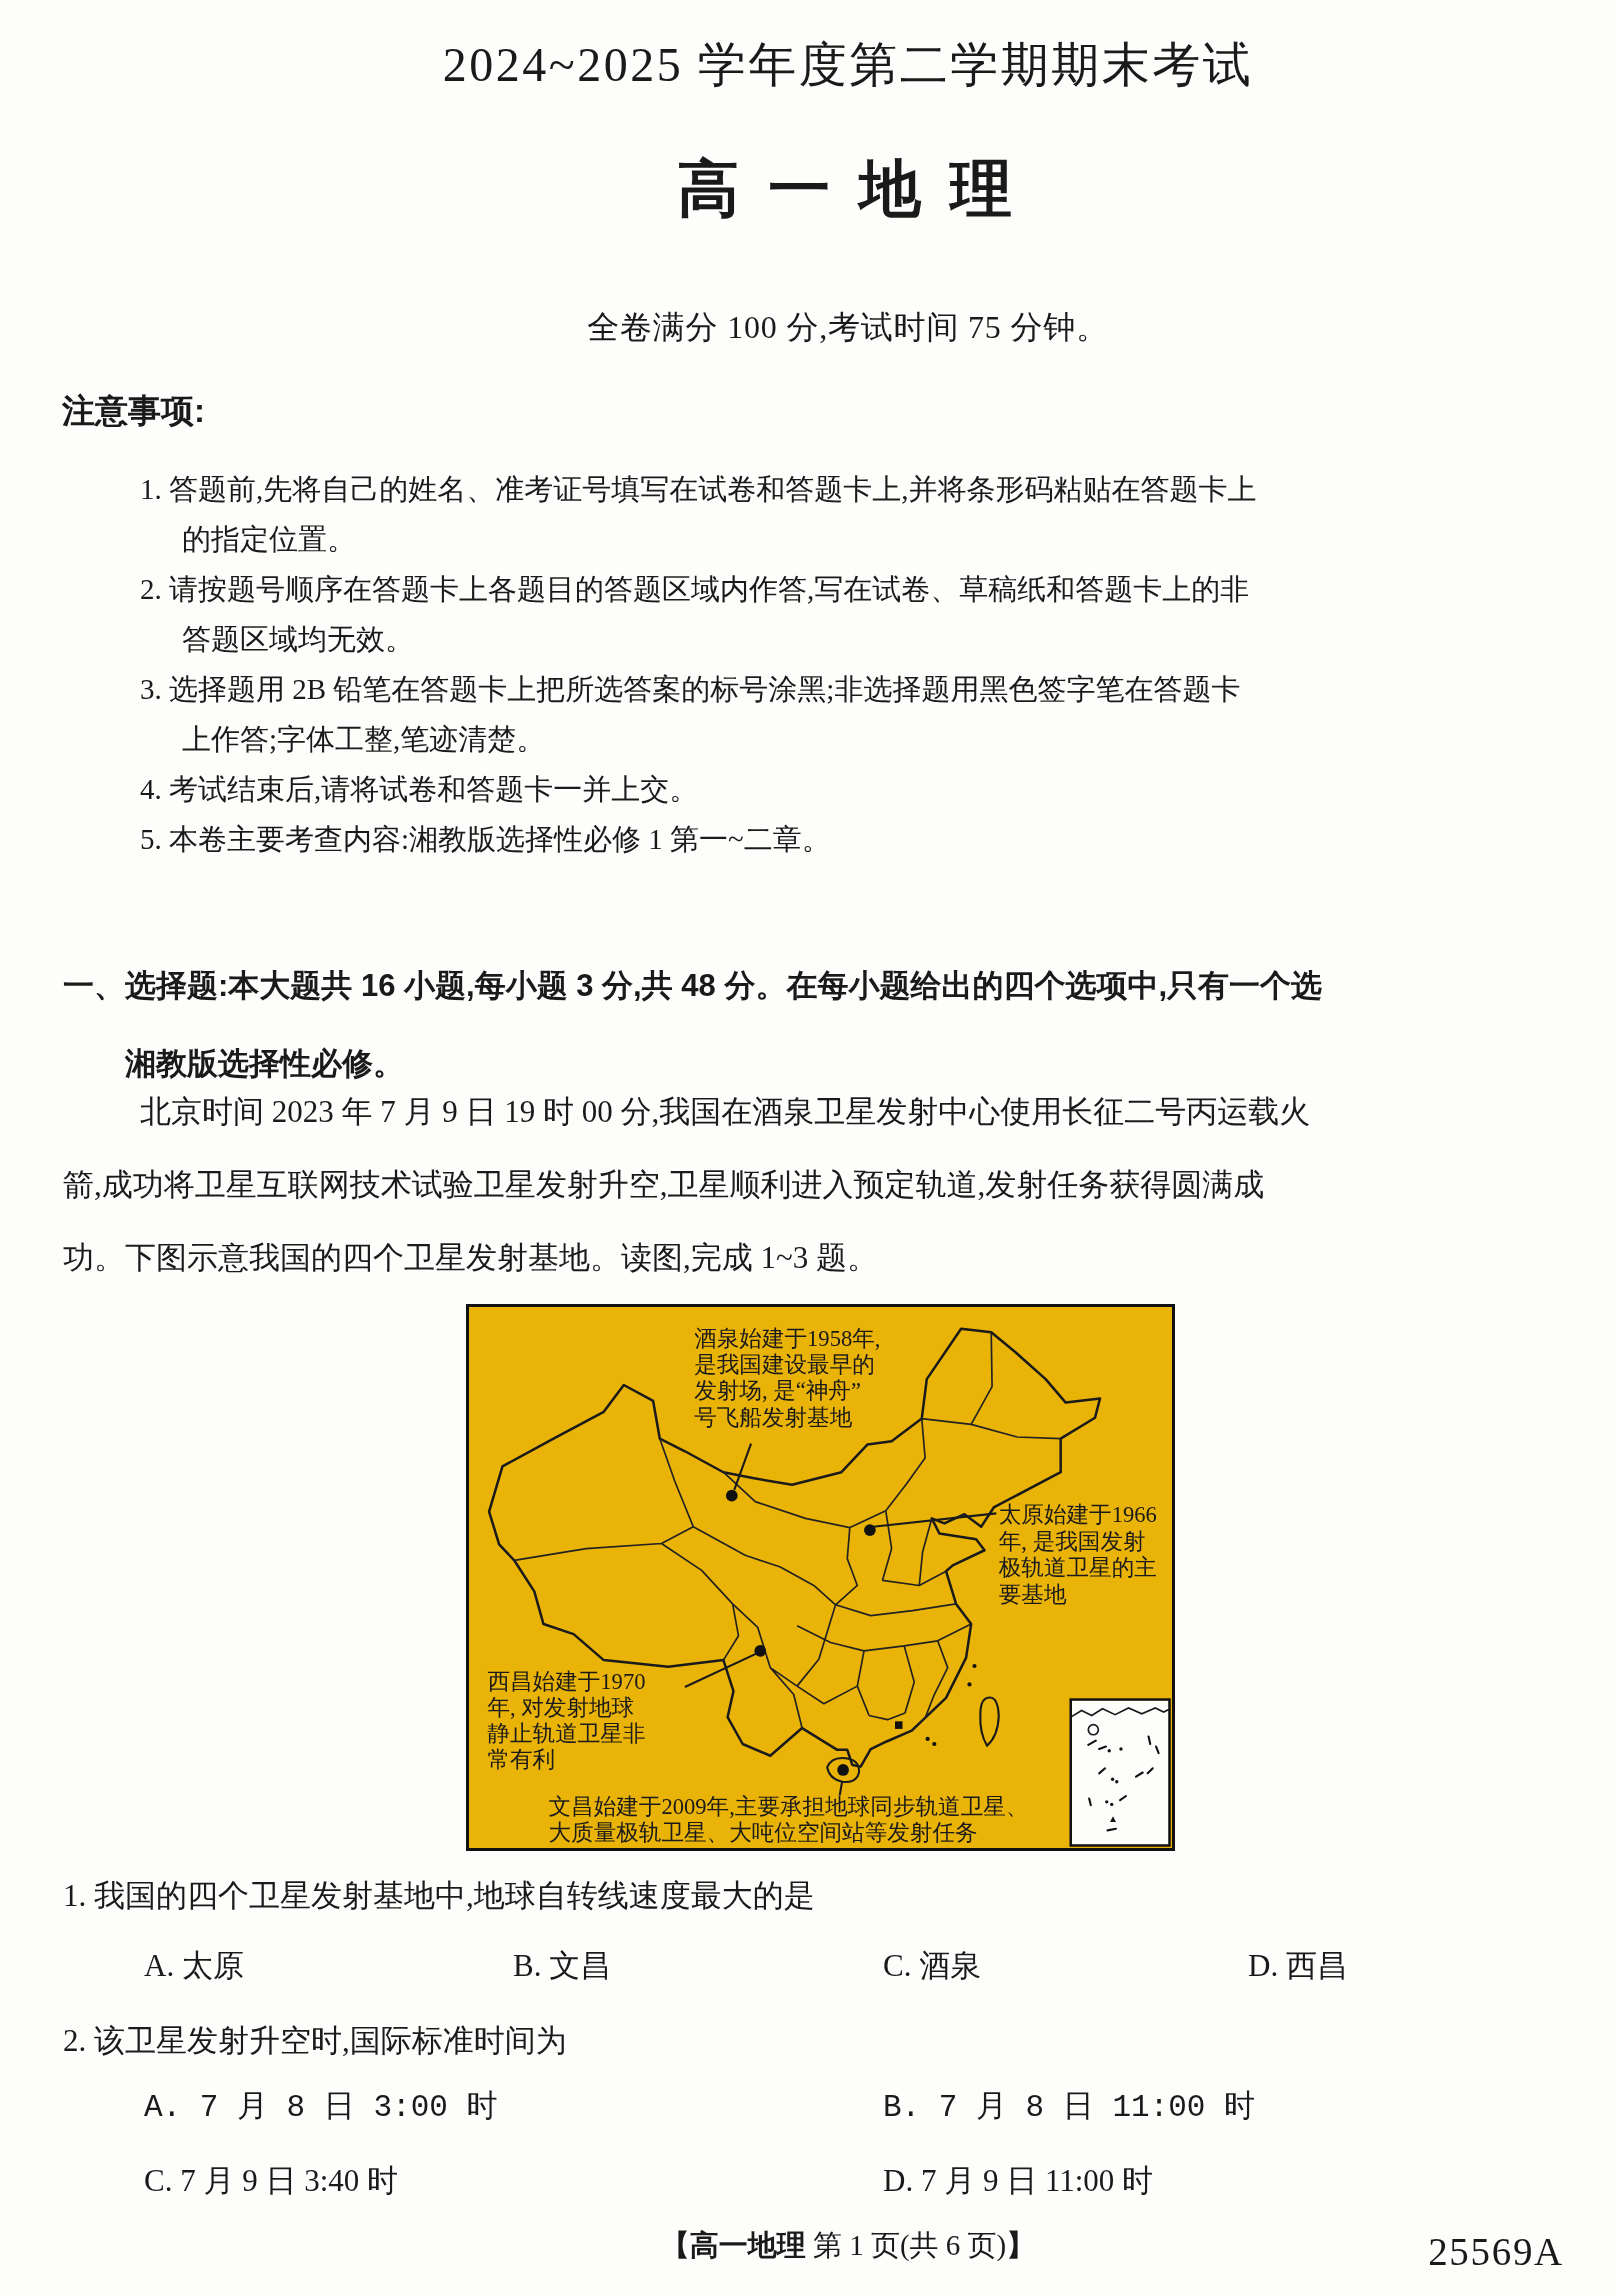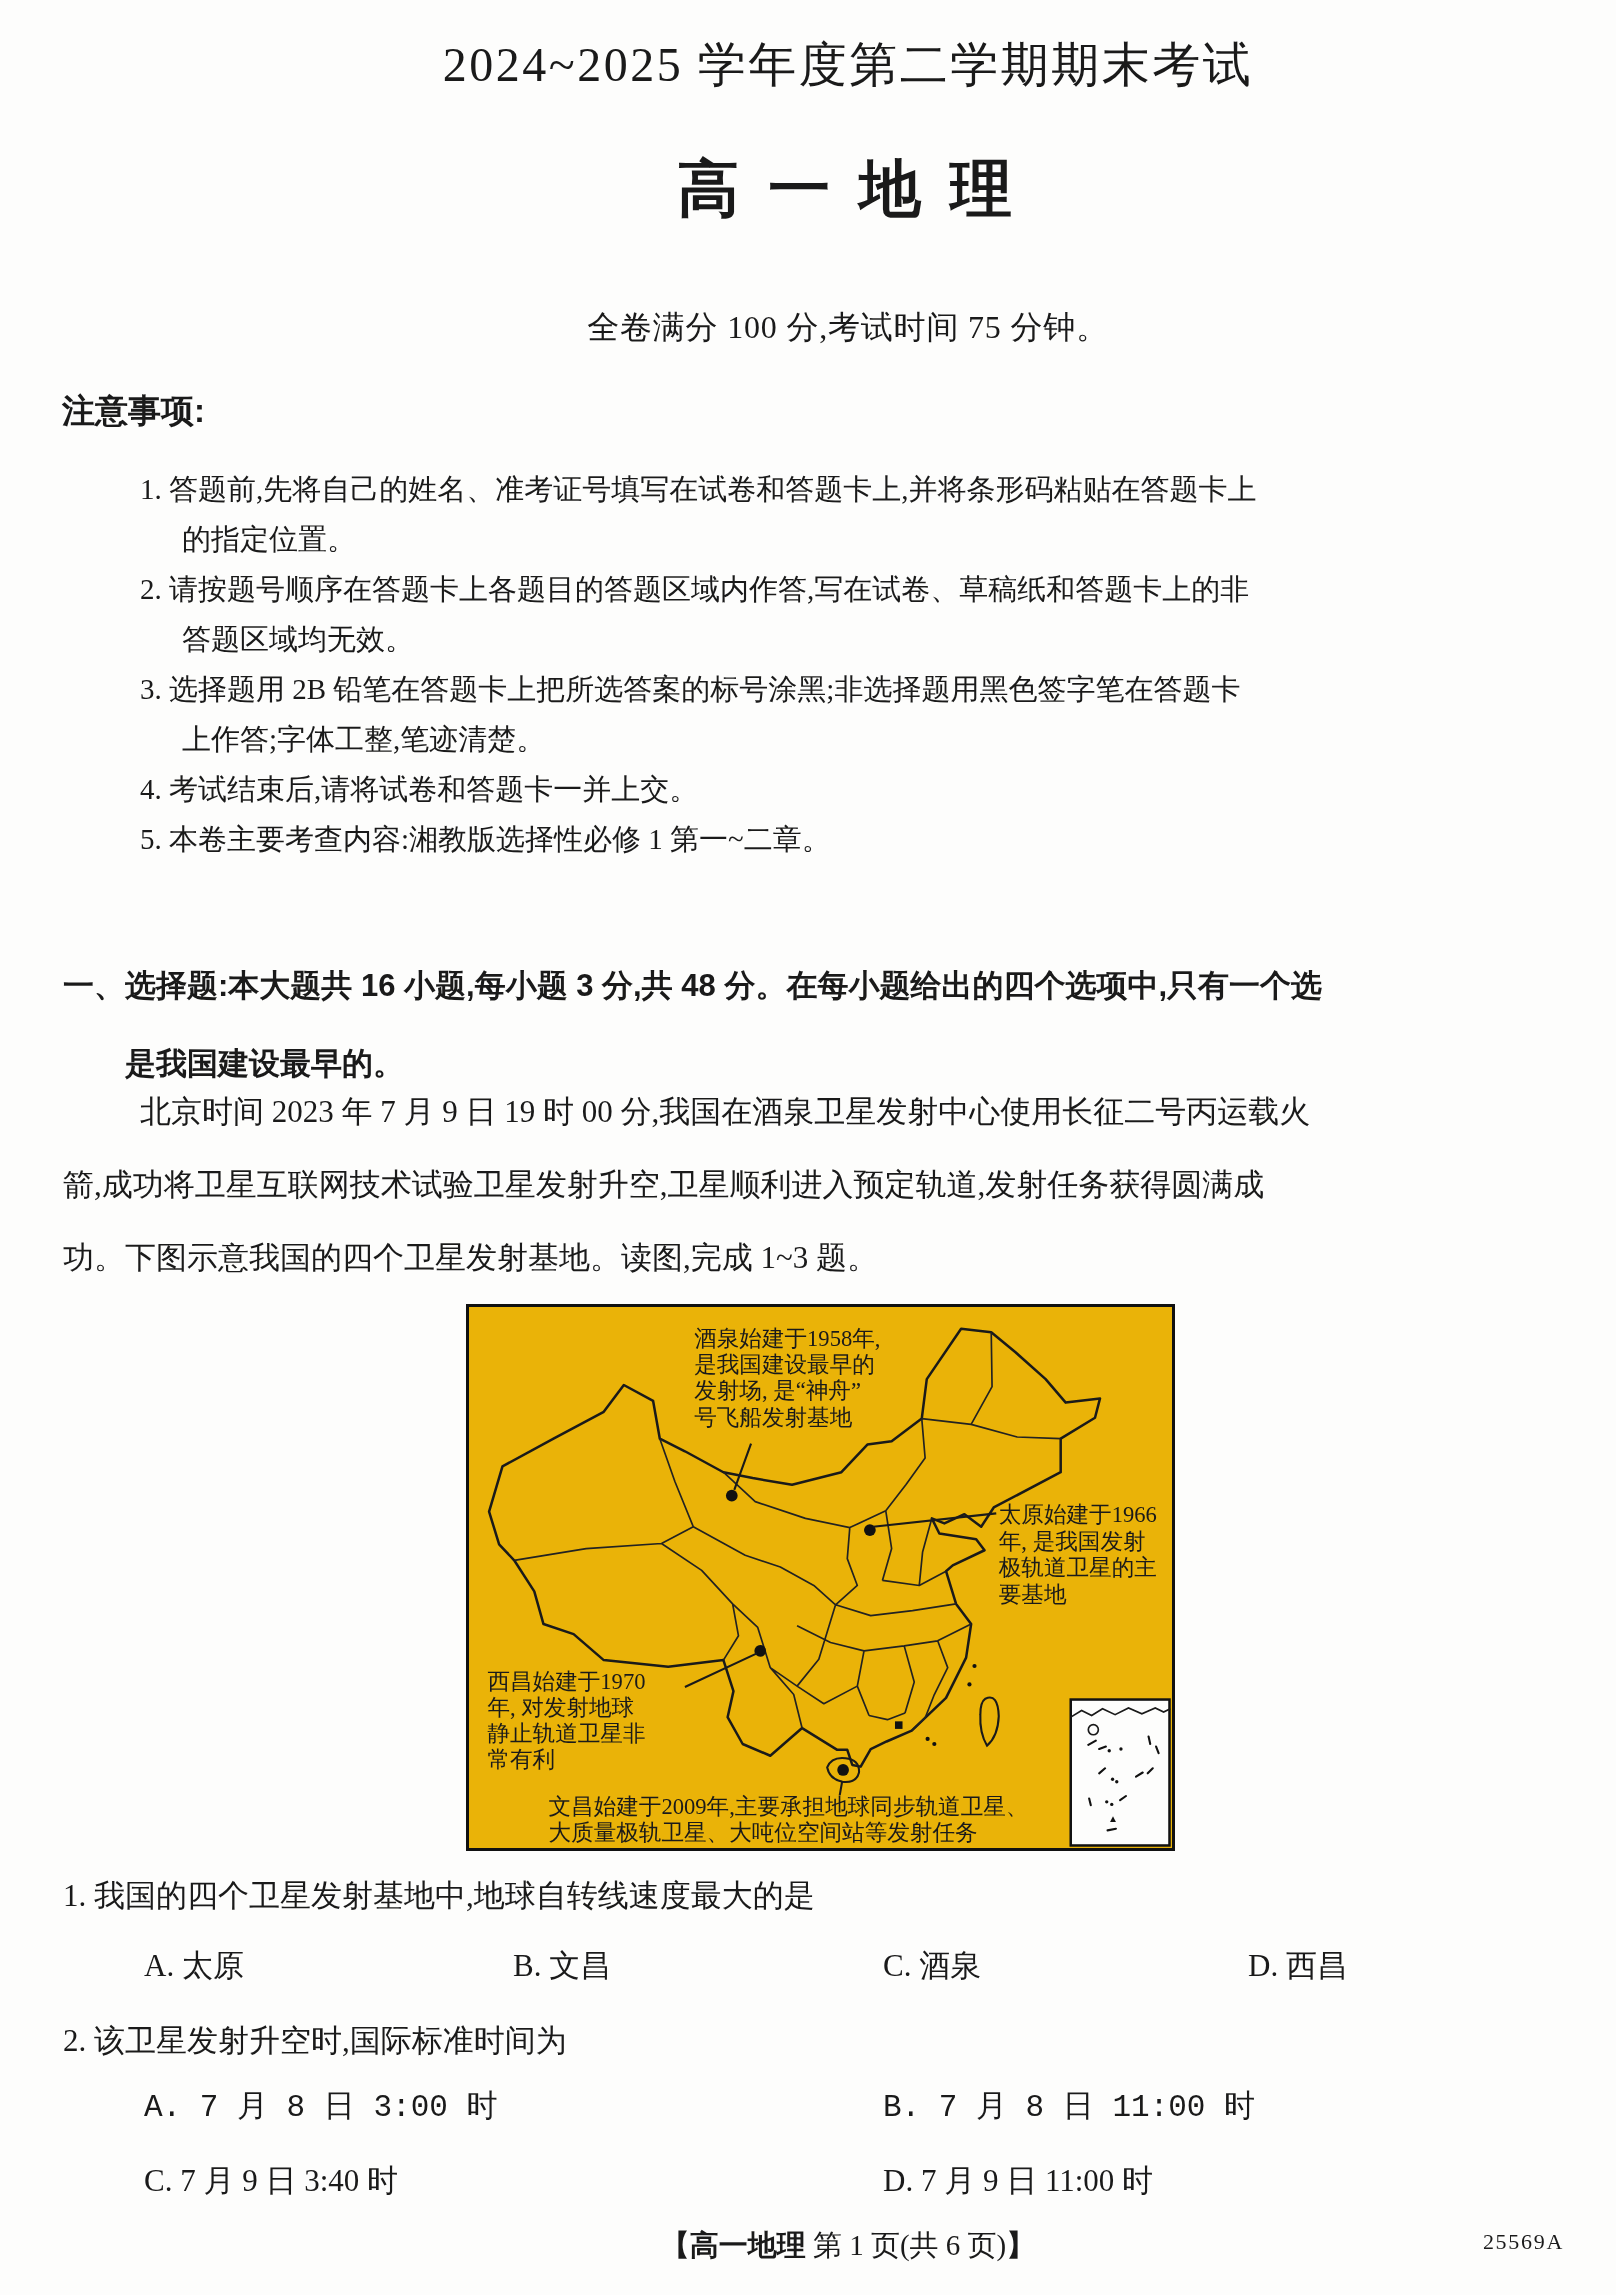--- a/index.html
+++ b/index.html
@@ -35,21 +35,21 @@
   .q2-row1{top:2087px;font-family:Liberation Mono, monospace;}
   .q2-row2{top:2160px;}
   .opt{position:absolute;white-space:nowrap;}
   .opt.c1{left:144px;}
   .opt.c2{left:513px;}
   .opt.c3{left:883px;}
   .opt.c4{left:1248px;}
   .opt.w2{left:883px;}
   .footer-label{top:2225px;height:40px;line-height:40px;font-size:29px;}
   .footer-label .heavy{font-weight:bold;font-family:"Liberation Sans","DejaVu Sans",sans-serif;}
-  .footer-code{top:2229px;right:52px;font-size:22px;letter-spacing:1.7px;}
+  .footer-code{top:2229px;right:52px;font-size:39px;letter-spacing:1.7px;}
   .map-text{font-size:27px;fill:#1a1a1a;font-family:"Liberation Serif","DejaVu Serif",serif;}
 </style>
 </head>
 <body>
 
 <div class="page">
 
   <div class="abs center title">2024~2025 学年度第二学期期末考试</div>
   <div class="abs center subject">高 一 地 理</div>
   <div class="abs center exam-info">全卷满分 100 分,考试时间 75 分钟。</div>
@@ -62,21 +62,21 @@
     <div class="nl">2. 请按题号顺序在答题卡上各题目的答题区域内作答,写在试卷、草稿纸和答题卡上的非</div>
     <div class="nl cont">答题区域均无效。</div>
     <div class="nl">3. 选择题用 2B 铅笔在答题卡上把所选答案的标号涂黑;非选择题用黑色签字笔在答题卡</div>
     <div class="nl cont">上作答;字体工整,笔迹清楚。</div>
     <div class="nl">4. 考试结束后,请将试卷和答题卡一并上交。</div>
     <div class="nl">5. 本卷主要考查内容:湘教版选择性必修 1 第一~二章。</div>
   </div>
 
   <div class="abs section-heading">
     <div class="sh1">一、选择题:本大题共 16 小题,每小题 3 分,共 48 分。在每小题给出的四个选项中,只有一个选</div>
-    <div class="sh2">是我国建设最早的。</div>
+    <div class="sh2">湘教版选择性必修。</div>
   </div>
 
   <div class="abs intro">
     <div class="il il1">北京时间 2023 年 7 月 9 日 19 时 00 分,我国在酒泉卫星发射中心使用长征二号丙运载火</div>
     <div class="il">箭,成功将卫星互联网技术试验卫星发射升空,卫星顺利进入预定轨道,发射任务获得圆满成</div>
     <div class="il">功。下图示意我国的四个卫星发射基地。读图,完成 1~3 题。</div>
   </div>
 
   <div class="abs map-box">
     <svg viewBox="0 0 840 645" preserveAspectRatio="none">

